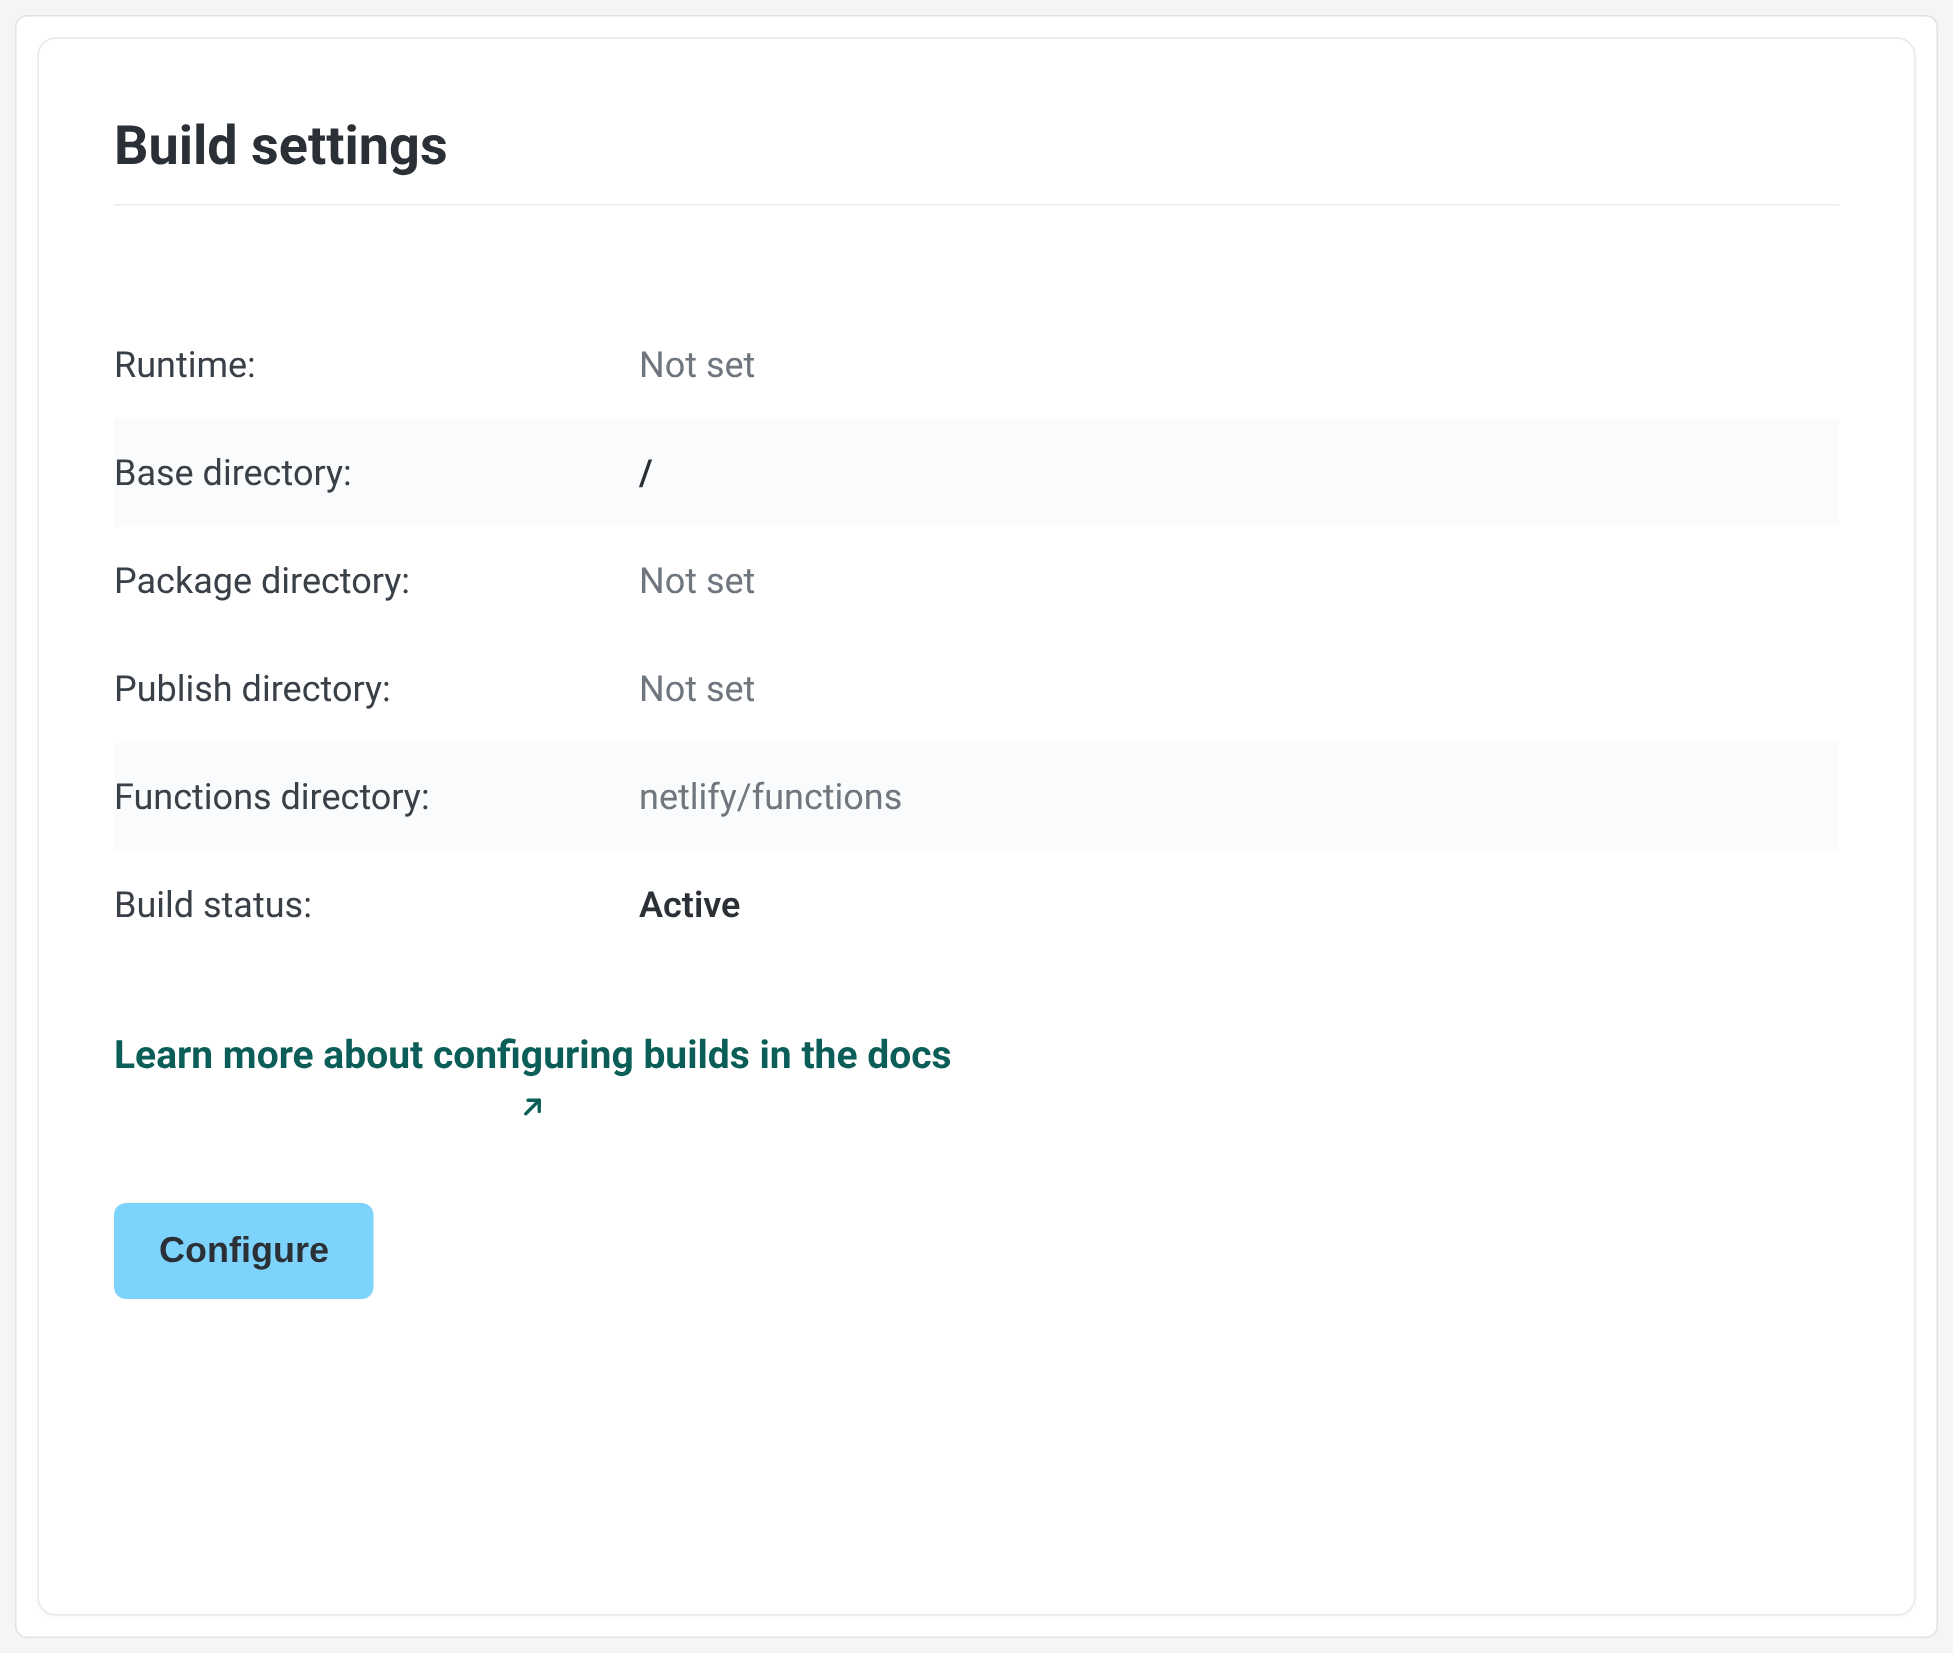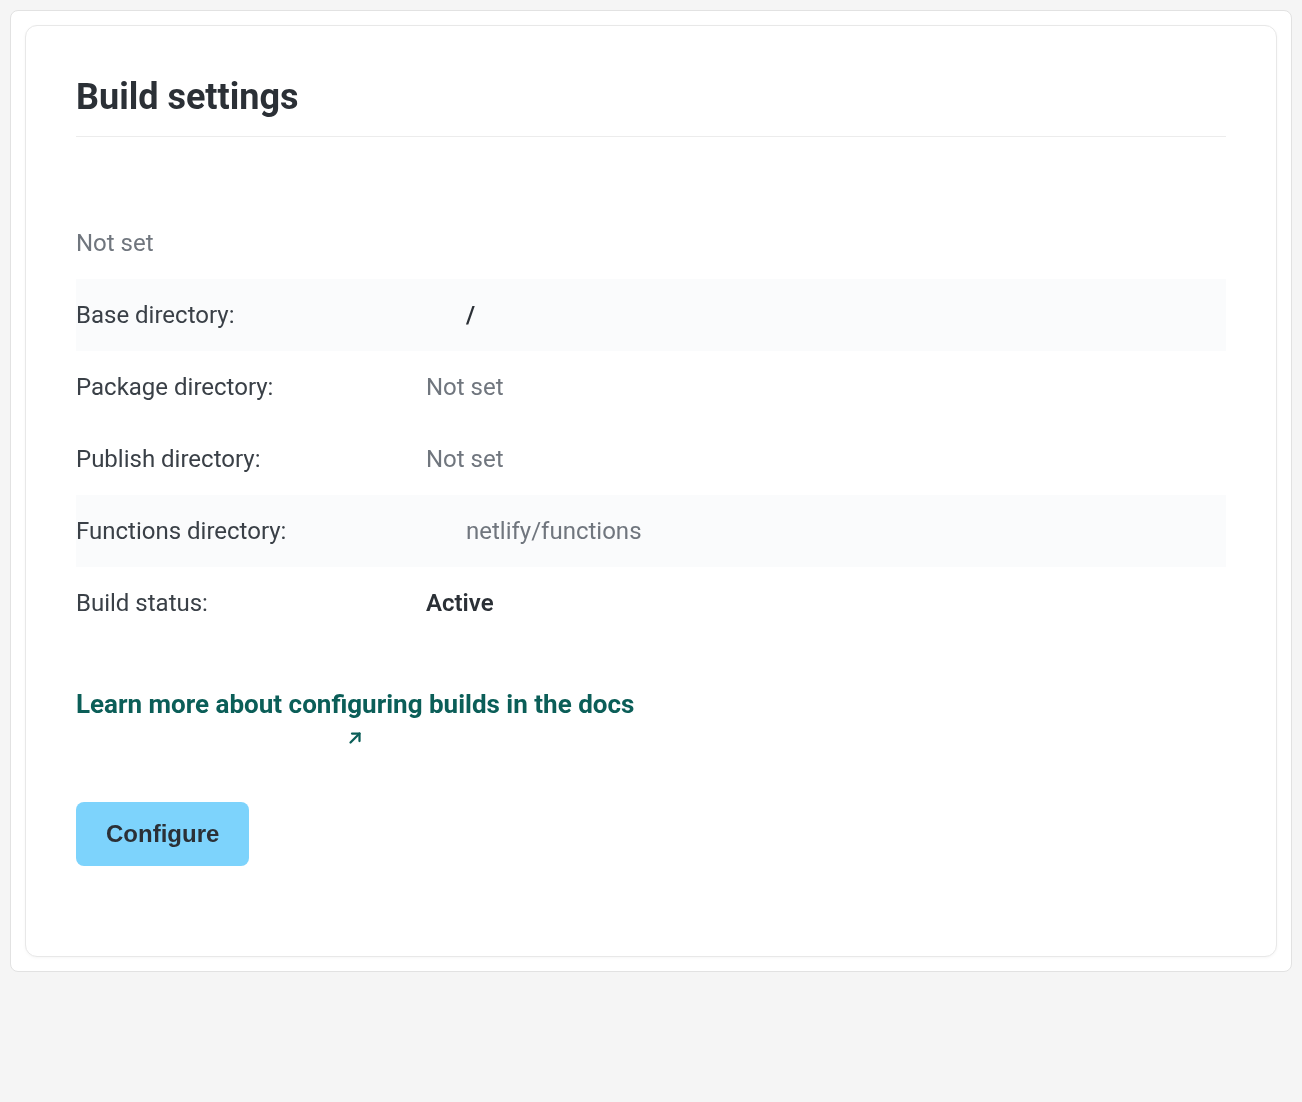--- a/index.html
+++ b/index.html
@@ -12,21 +12,21 @@
       background: #f5f5f5;
       padding: 10px;
     }
     .outer-container {
       background: #ffffff;
       border: 1px solid #e2e2e2;
       border-radius: 8px;
       padding: 14px;
       width: 100%;
       max-width: 1302px;
-      height: 962px;
+      height: 1082px;
     }
     .card {
       background: #ffffff;
       border: 1px solid #e8e8e8;
       border-radius: 12px;
       padding: 50px 50px 50px 50px;
       box-shadow: 0 1px 3px rgba(0,0,0,0.04);
       height: 100%;
     }
     .card-title {
@@ -40,21 +40,20 @@
     .settings-list {
       margin-bottom: 50px;
     }
     .settings-row {
       display: flex;
       padding: 22px 0;
       align-items: flex-start;
     }
     .settings-row.alt {
       background: #fafbfc;
-      gap: 40px;
     }
     .settings-label {
       width: 350px;
       flex-shrink: 0;
       font-size: 24px;
       color: #3a4047;
       font-weight: 400;
     }
     .settings-value {
       font-size: 24px;
@@ -95,20 +94,21 @@
 </head>
 <body>
 
 <div class="outer-container">
   <div class="card">
     <h2 class="card-title">Build settings</h2>
 
     <div class="settings-list">
 
       <div class="settings-row">
+        <div class="settings-label">Runtime:</div>
         <div class="settings-value muted">Not set</div>
       </div>
 
       <div class="settings-row alt">
         <div class="settings-label">Base directory:</div>
         <div class="settings-value">/</div>
       </div>
 
       <div class="settings-row">
         <div class="settings-label">Package directory:</div>

